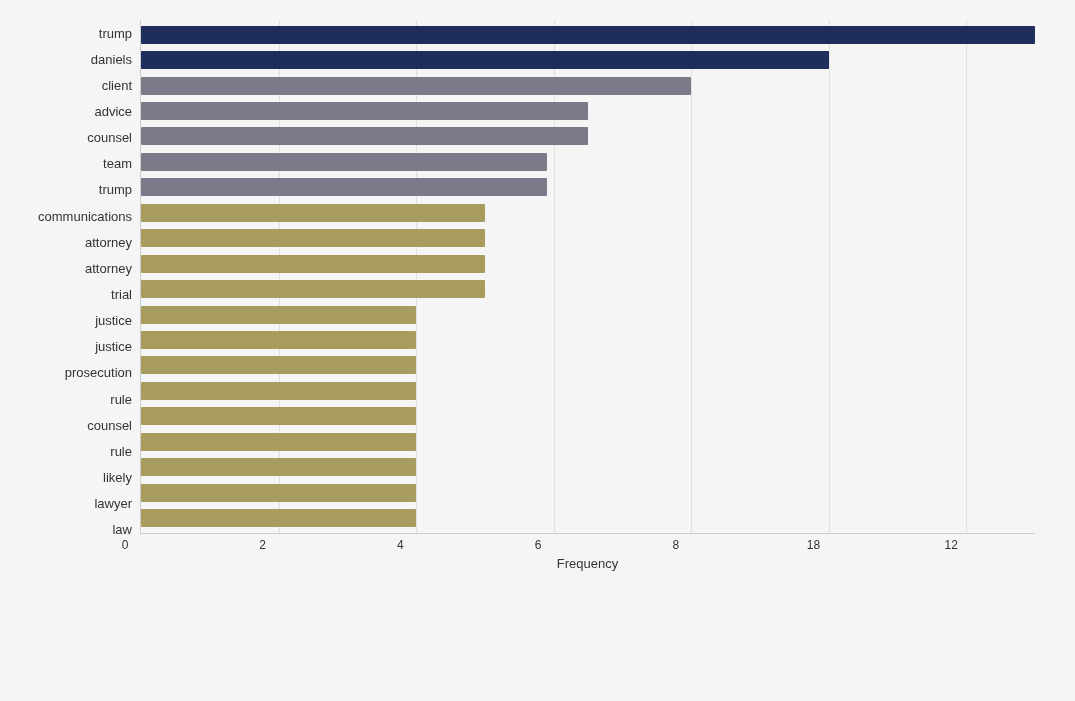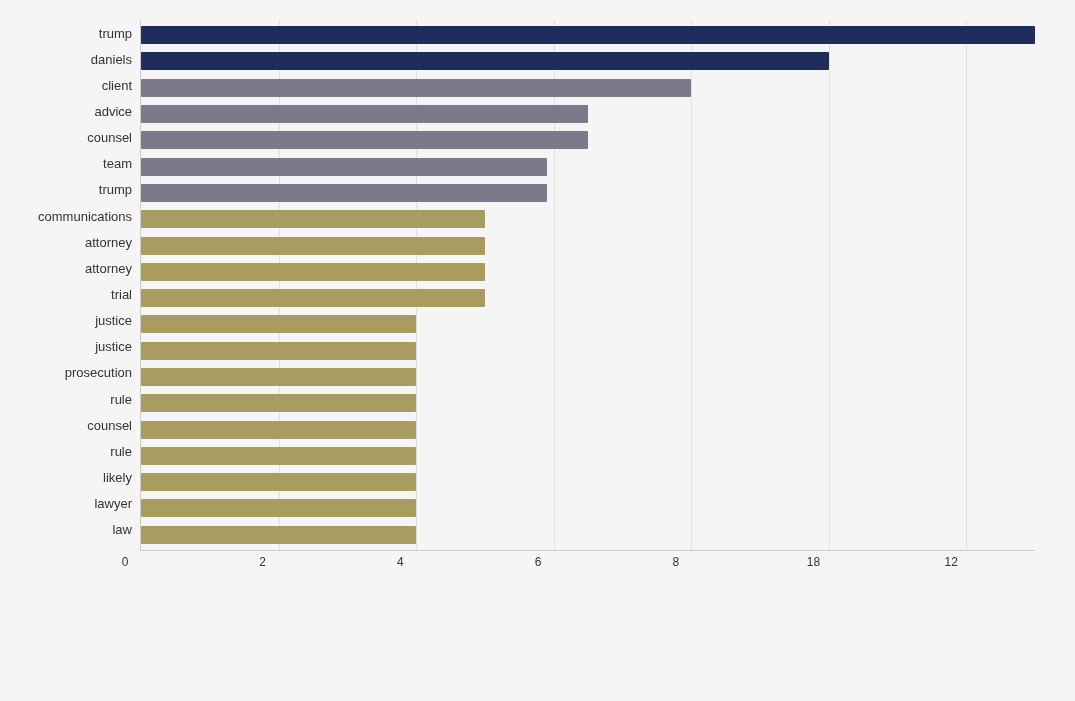--- a/index.html
+++ b/index.html
@@ -223,15 +223,16 @@
       <div class="x-axis-labels" id="x-axis-labels" style="position: relative; height: 20px;">
 
       <span class="x-label" style="position: absolute; left: 0%; transform: translateX(-50%);">0</span>
           <span class="x-label" style="position: absolute; left: 15.3846%; transform: translateX(-50%);">2</span>
           <span class="x-label" style="position: absolute; left: 30.7692%; transform: translateX(-50%);">4</span>
           <span class="x-label" style="position: absolute; left: 46.1538%; transform: translateX(-50%);">6</span>
           <span class="x-label" style="position: absolute; left: 61.5385%; transform: translateX(-50%);">8</span>
           <span class="x-label" style="position: absolute; left: 76.9231%; transform: translateX(-50%);">18</span>
           <span class="x-label" style="position: absolute; left: 92.3077%; transform: translateX(-50%);">12</span>
         </div>
+      <div class="x-axis-title">Frequency</div>
     </div>
   </div>
 </div>
 
 </body></html>

